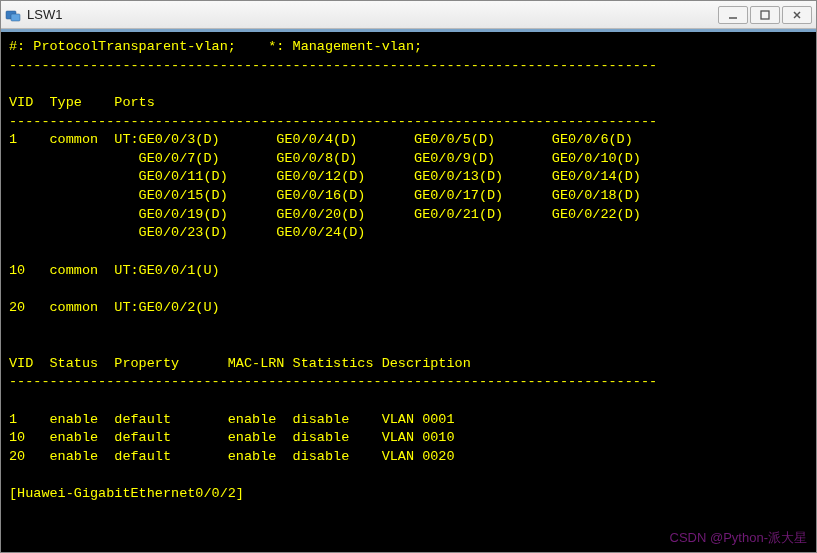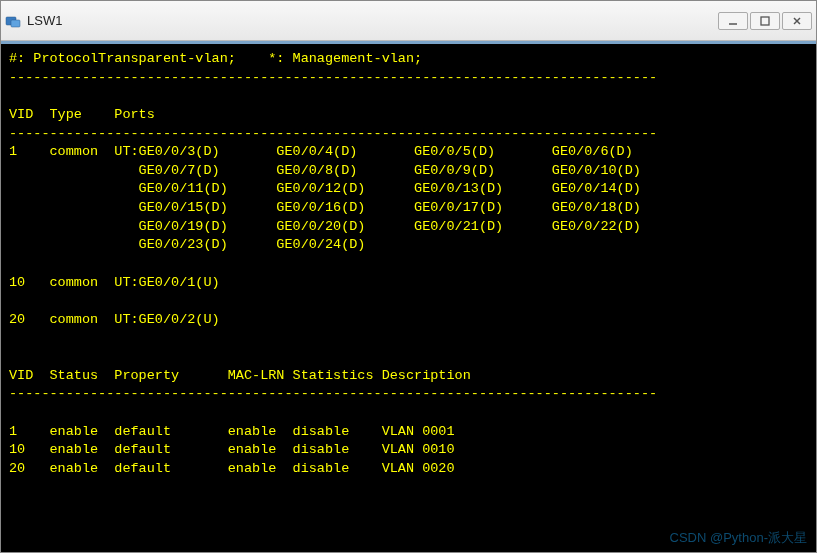--- a/index.html
+++ b/index.html
@@ -14,21 +14,21 @@
       background: #fff;
       border: 1px solid #888;
       width: 100%;
       height: 100%;
       display: flex;
       flex-direction: column;
     }
     .titlebar {
       background: linear-gradient(to bottom, #f8f8f8, #e8e8e8);
       border-bottom: 1px solid #bbb;
-      height: 40px;
+      height: 28px;
       display: flex;
       align-items: center;
       padding: 0 4px;
     }
     .app-icon {
       width: 16px;
       height: 16px;
       margin-right: 6px;
       display: inline-flex;
       align-items: center;
@@ -68,21 +68,21 @@
       white-space: pre;
       border-top: 3px solid #7aa3c8;
       line-height: 1.38;
     }
     .hr-line { color: #ffff00; }
     .watermark {
       position: absolute;
       bottom: 6px;
       right: 10px;
       font-size: 13px;
-      color: #0c4a6e;
+      color: #701a75;
       font-family: Arial, sans-serif;
     }
   </style>
 </head>
 <body>
 
 <div class="window">
   <div class="titlebar">
     <span class="app-icon">
       <svg width="16" height="16" viewBox="0 0 16 16">
@@ -128,16 +128,16 @@
 20   common  UT:GE0/0/2(U)
 </span>
 
 <span>VID  Status  Property      MAC-LRN Statistics Description</span>
 <span class="hr-line">--------------------------------------------------------------------------------</span>
 
 <span id="status-block">1    enable  default       enable  disable    VLAN 0001
 10   enable  default       enable  disable    VLAN 0010
 20   enable  default       enable  disable    VLAN 0020
 </span>
-</div>
+<span>[Huawei-GigabitEthernet0/0/2]</span></div>
 </div>
 
 <div class="watermark">CSDN @Python-派大星</div>
 
 </body></html>

